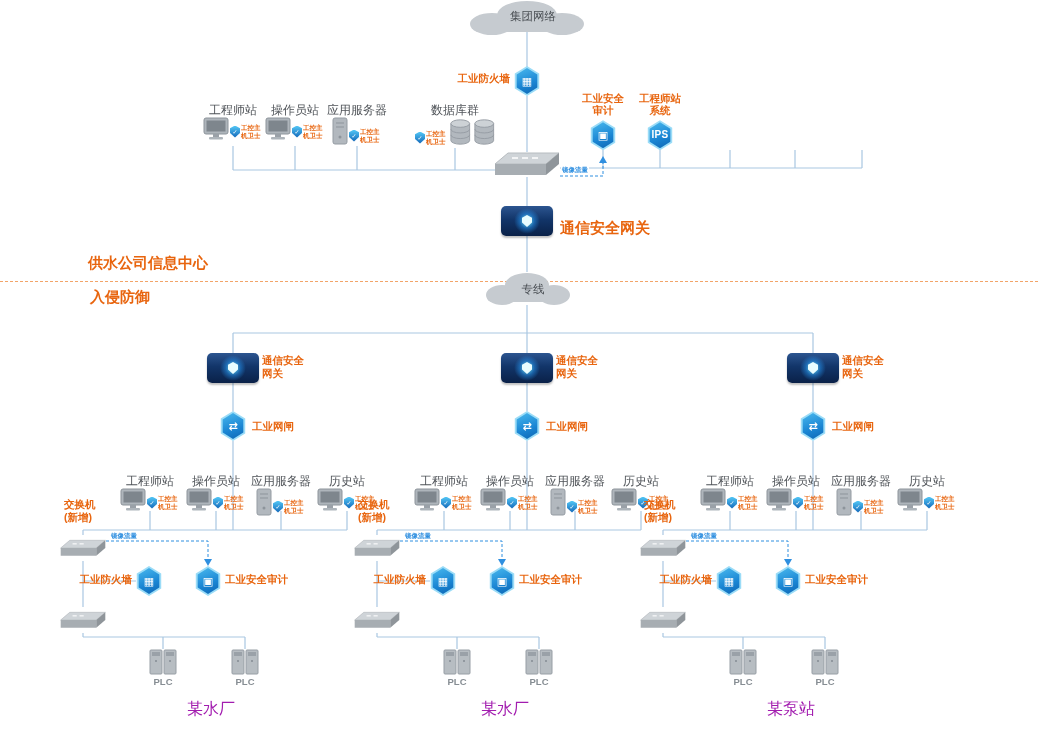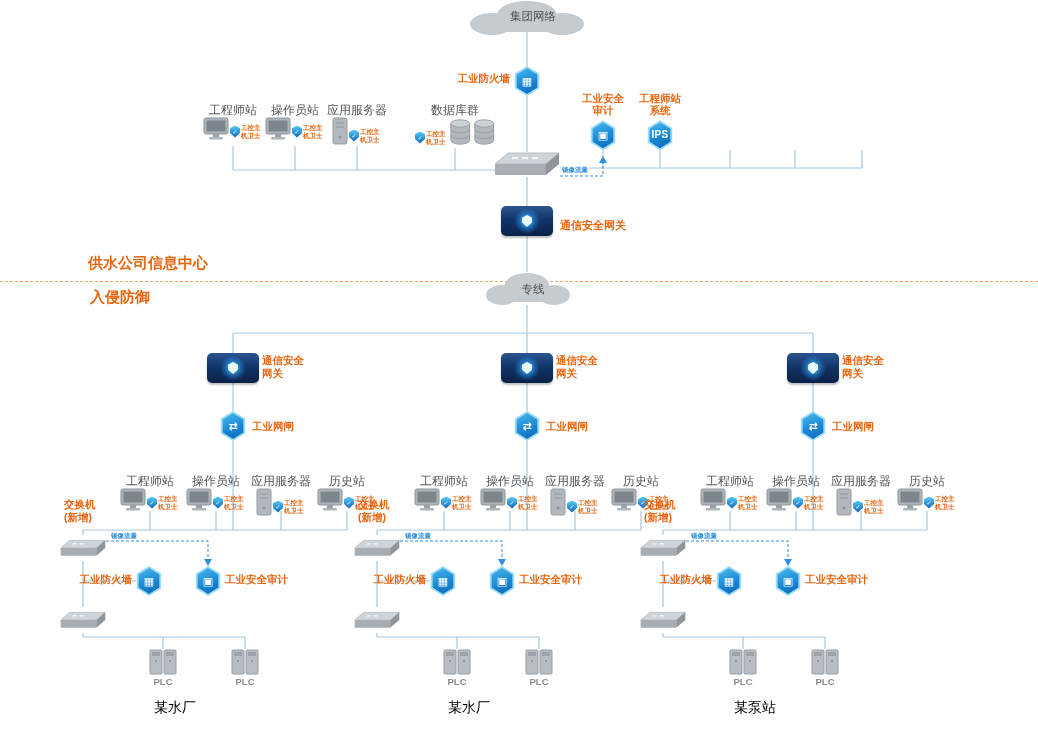--- a/index.html
+++ b/index.html
@@ -28,21 +28,21 @@
   .gateway{width:52px;height:30px;border-radius:5px;z-index:2;
     background:linear-gradient(#2c5590 0%,#123569 45%,#0a2148 100%);box-shadow:0 2px 2px rgba(0,0,0,.25)}
   .gw-glow{position:absolute;left:50%;top:50%;width:26px;height:26px;transform:translate(-50%,-50%);border-radius:50%;
     background:radial-gradient(circle,rgba(120,240,255,.95) 0%,rgba(40,160,255,.45) 40%,rgba(40,160,255,0) 70%)}
   .gw-shield{position:absolute;left:50%;top:50%;width:10px;height:12px;transform:translate(-50%,-50%);
     clip-path:polygon(50% 0,100% 22%,100% 62%,50% 100%,0 62%,0 22%);background:#e9fdff}
   .cloud{text-align:center;z-index:2}
   .cloud-label{position:absolute;left:12px;right:0;top:9px;font-size:11.5px;color:#4a4f54;font-weight:normal;z-index:2}
   .mirror{font-size:6.5px;color:#2f8fe0;background:#fff;line-height:1;padding:0 1px;font-weight:bold;z-index:3}
   .plc-label{font-size:9.5px;font-weight:bold;color:#868d93;text-align:center;width:30px;z-index:2}
-  .branch-name{font-size:14px;color:#000000;text-align:center;width:120px;z-index:2}
+  .branch-name{font-size:16px;color:#a21caf;text-align:right;width:120px;z-index:2}
   .zone-label{font-size:15px;font-weight:bold;color:#e8650f;z-index:2}
   .divider{border-top:1.5px dashed #f2a469;width:1038px;height:0;z-index:1}
   .branch{position:absolute;top:345px;width:300px;height:385px}
   #branches > div:nth-of-type(1){left:58px}
   #branches > div:nth-of-type(2){left:352px}
   #branches > div:nth-of-type(3){left:638px}
   .bwires{position:absolute;left:0;top:0;z-index:0}
 </style>
 </head>
 <body>
@@ -185,21 +185,21 @@
         <span class="glyph ips">IPS</span>
       </div>
   </div>
 
   <span class="mirror abs" style="left:561px;top:167px">镜像流量</span>
 
   <div class="gateway abs" style="left:501px;top:206px">
     <div class="gw-glow"></div>
     <div class="gw-shield"></div>
   </div>
-  <div class="lbl-o abs" style="left:560px;top:219px;font-size:11px;white-space:nowrap">通信安全网关</div>
+  <div class="lbl-o abs" style="left:560px;top:219px;font-size:15px;white-space:nowrap">通信安全网关</div>
 
   <div class="zone-label abs" style="left:88px;top:254px">供水公司信息中心</div>
   <div class="divider abs" style="left:0;top:281px"></div>
   <div class="zone-label abs" style="left:90px;top:288px">入侵防御</div>
 
   <div class="cloud abs" style="left:477px;top:270px;width:100px;height:38px">
     <svg width="100" height="38" viewBox="0 0 100 38">
       <ellipse cx="25" cy="25" rx="16" ry="10" fill="#c6cbd0"></ellipse>
       <ellipse cx="50" cy="15" rx="22" ry="12" fill="#c6cbd0"></ellipse>
       <ellipse cx="77" cy="25" rx="16" ry="10" fill="#c6cbd0"></ellipse>

